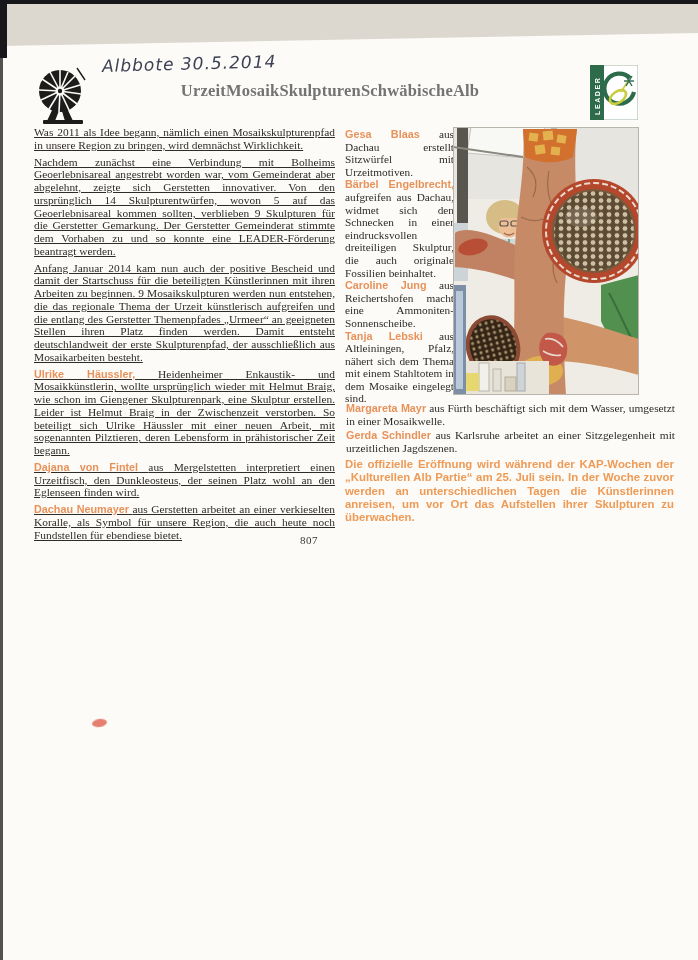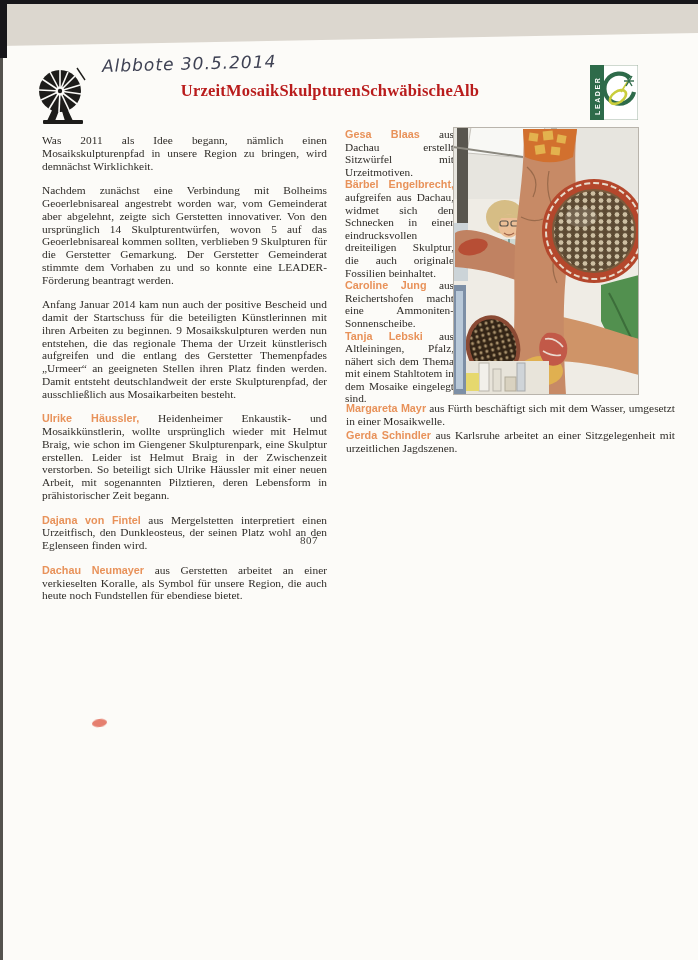--- a/index.html
+++ b/index.html
@@ -13,27 +13,27 @@
   .left-edge{position:absolute;left:0;top:0;width:3px;height:960px;background:#54524e;}
   .left-corner{position:absolute;left:0;top:0;width:7px;height:58px;background:#17161a;}
 
   
   .windmill{position:absolute;left:33px;top:66px;}
   .handwritten{position:absolute;left:102px;top:53px;width:220px;
       font-family:"DejaVu Sans",sans-serif;font-style:italic;font-size:17px;
       color:#3f4254;transform:rotate(-1.5deg);letter-spacing:1px;white-space:nowrap;}
   .title{position:absolute;left:30px;top:81px;width:600px;text-align:center;
       font-family:"Liberation Serif",serif;font-weight:bold;font-size:16.5px;
-      color:#b91c1c;letter-spacing:.2px;white-space:nowrap;}
+      color:#737373;letter-spacing:.2px;white-space:nowrap;}
   .leader{position:absolute;left:590px;top:65px;}
 
   
   .col-left{position:absolute;left:30px;top:122px;width:309px;
       font-size:11.4px;line-height:12.75px;color:#2f2c28;text-align:justify;}
-  .col-left p{margin:12px;}
+  .col-left p{margin:4px;text-decoration:underline;}
   .col-narrow{position:absolute;left:345px;top:122px;width:109px;
       font-size:11.3px;line-height:12.6px;color:#2f2c28;text-align:justify;hyphens:auto;margin-top:6px;}
   .col-narrow p{margin:0;}
   .artist{font-family:"Liberation Sans",sans-serif;font-weight:bold;color:#e8925a;font-size:10.8px;}
   .col-wide{position:absolute;left:345px;top:401px;width:331px;
       font-size:11.4px;line-height:12.9px;color:#2f2c28;text-align:justify;}
   .col-wide p{margin:1px;}
   .closing{position:absolute;left:345px;top:458px;width:329px;
       font-family:"Liberation Sans",sans-serif;font-weight:bold;font-size:11.4px;
       line-height:13.3px;color:#ef9a55;text-align:justify;}
@@ -231,18 +231,19 @@
     <p>
       <span class="artist">Margareta Mayr</span>
       <span>aus Fürth beschäftigt sich mit dem Wasser, umgesetzt in einer Mosaikwelle.</span>
     </p>
     <p>
       <span class="artist">Gerda Schindler</span>
       <span>aus Karlsruhe arbeitet an einer Sitzgelegenheit mit urzeitlichen Jagdszenen.</span>
     </p>
   </div>
 
+  <div class="closing">Die offizielle Eröffnung wird während der KAP-Wochen der „Kulturellen Alb Partie“ am 25. Juli sein. In der Woche zuvor werden an unterschiedlichen Tagen die Künstlerinnen anreisen, um vor Ort das Aufstellen ihrer Skulpturen zu überwachen.</div>
 
   <div class="pagenum">807</div>
 
   <div class="pink-mark"></div>
 
 </div>
 
 </body></html>

